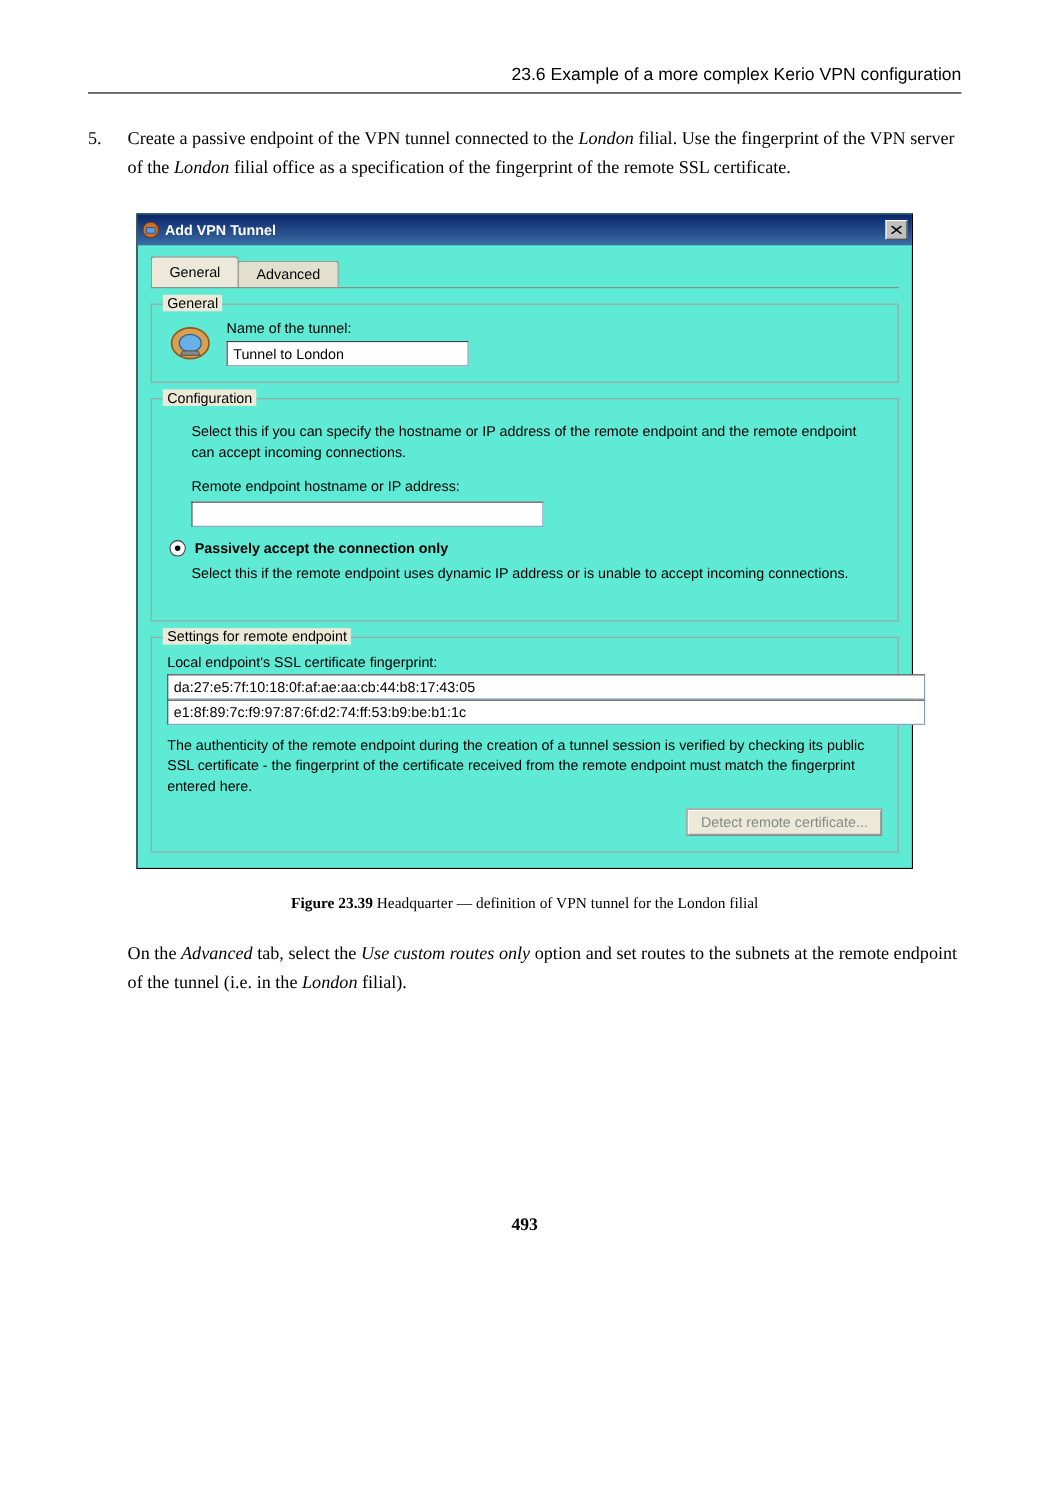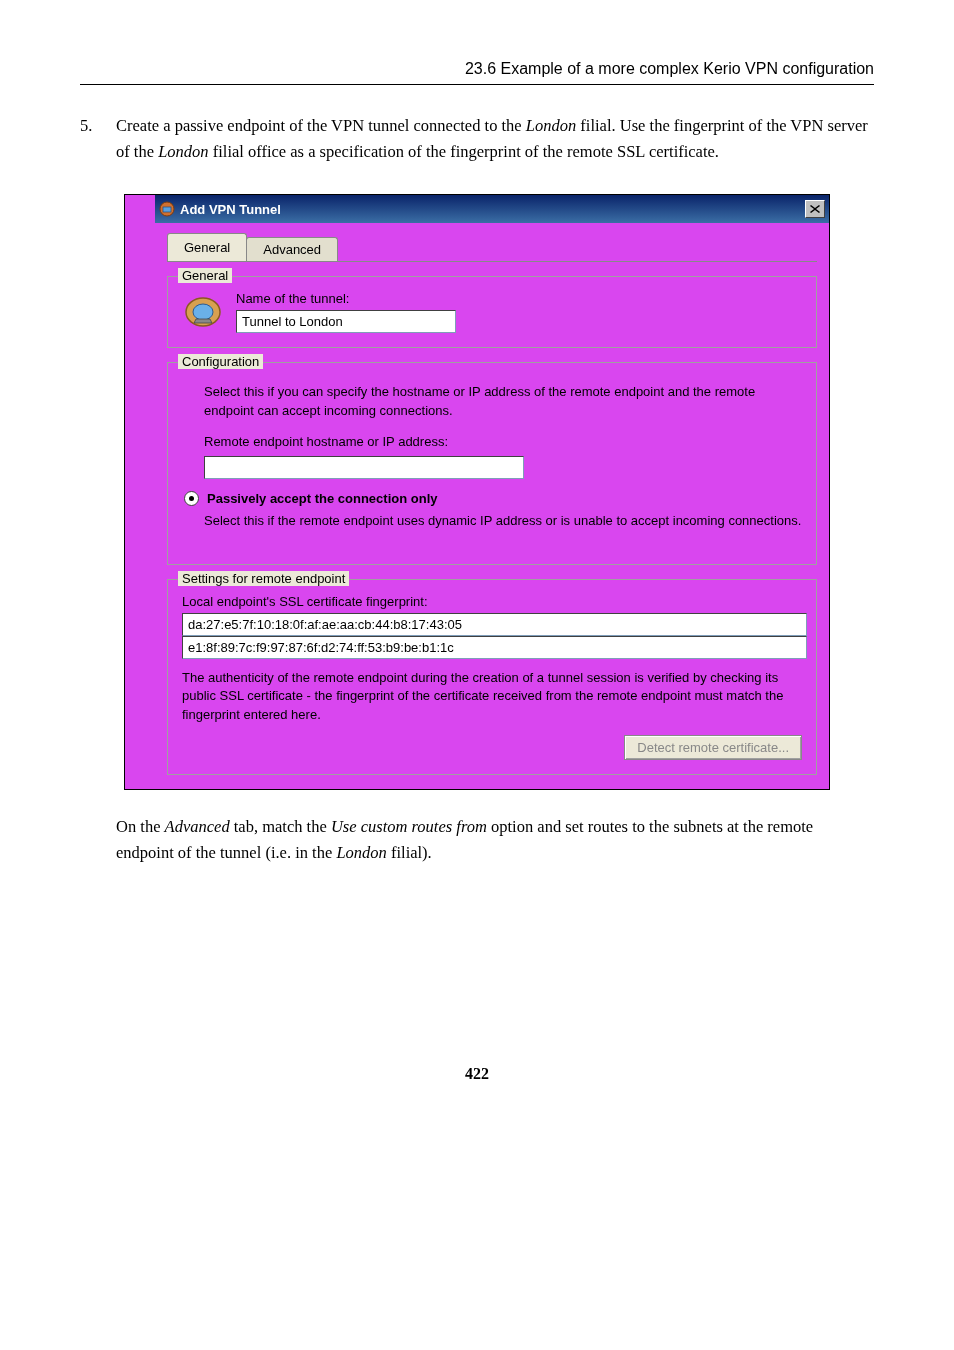--- a/index.html
+++ b/index.html
@@ -36,25 +36,24 @@
   .italic {
     font-style: italic;
   }
   
   .dialog-wrap {
     margin: 30px auto 24px auto;
     width: 706px;
   }
   .dialog {
     border: 1px solid #000;
-    background: #d946ef;
+    background: #5eead4;
     font-family: Tahoma, 'Lucida Sans', Verdana, sans-serif;
     font-size: 13px;
     color: #000;
-    padding-left: 30px;
   }
   .titlebar {
     background: linear-gradient(to bottom, #0a246a, #3b6ea5);
     color: #fff;
     display: flex;
     align-items: center;
     padding: 3px 4px 3px 4px;
     height: 22px;
   }
   .titlebar .app-icon {
@@ -154,21 +153,21 @@
     border-top-color: #404040;
     border-left-color: #404040;
     background: #fff;
     padding: 3px 5px;
     width: 220px;
     font-family: inherit;
     font-size: 13px;
     box-sizing: border-box;
   }
   .text-input.wide {
-    width: 625px;
+    width: 689px;
   }
   .text-input.med {
     width: 320px;
   }
   .radio-row {
     display: flex;
     align-items: center;
     margin: 2px 0 6px 2px;
   }
   .radio {
@@ -313,19 +312,22 @@
           <div style="margin-top:10px; line-height:1.45;">The authenticity of the remote endpoint during the creation of a tunnel session is verified by checking its public SSL certificate - the fingerprint of the certificate received from the remote endpoint must match the fingerprint entered here.</div>
 
           <div class="detect-btn-row">
             <button class="win-button" disabled="">Detect remote certificate...</button>
           </div>
         </div>
       </div>
     </div>
   </div>
 
+  <div class="caption">
+    <strong>Figure 23.39</strong><span>   Headquarter — definition of VPN tunnel for the London filial</span>
+  </div>
 
   <div class="after-text">
-    <span>On the </span><span class="italic">Advanced</span><span> tab, match the </span><span class="italic">Use custom routes from</span><span> option and set routes to the subnets at the remote endpoint of the tunnel (i.e. in the </span><span class="italic">London</span><span> filial).</span>
+    <span>On the </span><span class="italic">Advanced</span><span> tab, select the </span><span class="italic">Use custom routes only</span><span> option and set routes to the subnets at the remote endpoint of the tunnel (i.e. in the </span><span class="italic">London</span><span> filial).</span>
   </div>
 
-  <div class="page-number">422</div>
+  <div class="page-number">493</div>
 </div>
 
 </body></html>

